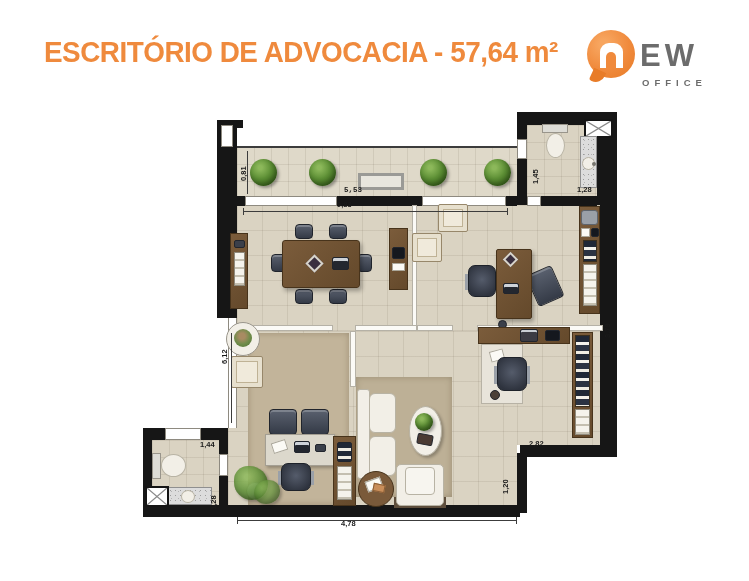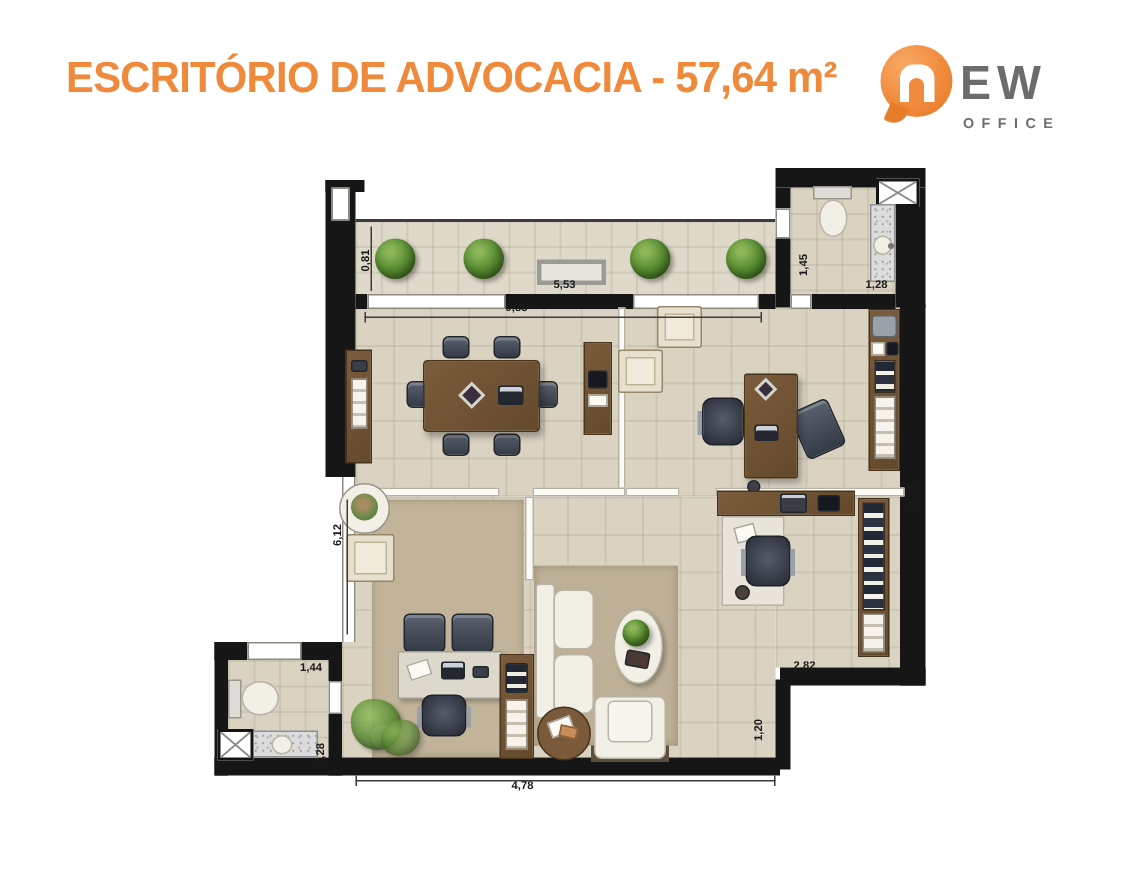--- a/index.html
+++ b/index.html
@@ -215,21 +215,21 @@
   <div class="a dline" style="left:243px;top:211px;width:265px;height:1px;"></div>
   <div class="a dline" style="left:243px;top:208px;width:1px;height:7px;"></div>
   <div class="a dline" style="left:507px;top:208px;width:1px;height:7px;"></div>
   <div class="a dline" style="left:237px;top:520px;width:280px;height:1px;"></div>
   <div class="a dline" style="left:237px;top:517px;width:1px;height:7px;"></div>
   <div class="a dline" style="left:516px;top:517px;width:1px;height:7px;"></div>
   <div class="a dline" style="left:231px;top:333px;width:1px;height:90px;"></div>
   <div class="a dline" style="left:247px;top:151px;width:1px;height:43px;"></div>
 
   <span class="a dim v" style="left:240px;top:181px;">0,81</span>
-  <span class="a dim" style="left:369px;top:186px;">5,53</span>
+  <span class="a dim" style="left:344px;top:186px;font-family:Liberation Mono, monospace;">5,53</span>
   <span class="a dim" style="left:337px;top:201px;">9,83</span>
   <span class="a dim v" style="left:532px;top:184px;">1,45</span>
   <span class="a dim" style="left:577px;top:186px;">1,28</span>
   <span class="a dim v" style="left:604px;top:338px;">3,79</span>
   <span class="a dim v" style="left:221px;top:364px;">6,12</span>
   <span class="a dim" style="left:200px;top:441px;">1,44</span>
   <span class="a dim v" style="left:210px;top:510px;">1,28</span>
   <span class="a dim" style="left:529px;top:440px;">2,82</span>
   <span class="a dim v" style="left:502px;top:494px;">1,20</span>
   <span class="a dim" style="left:341px;top:520px;">4,78</span>

